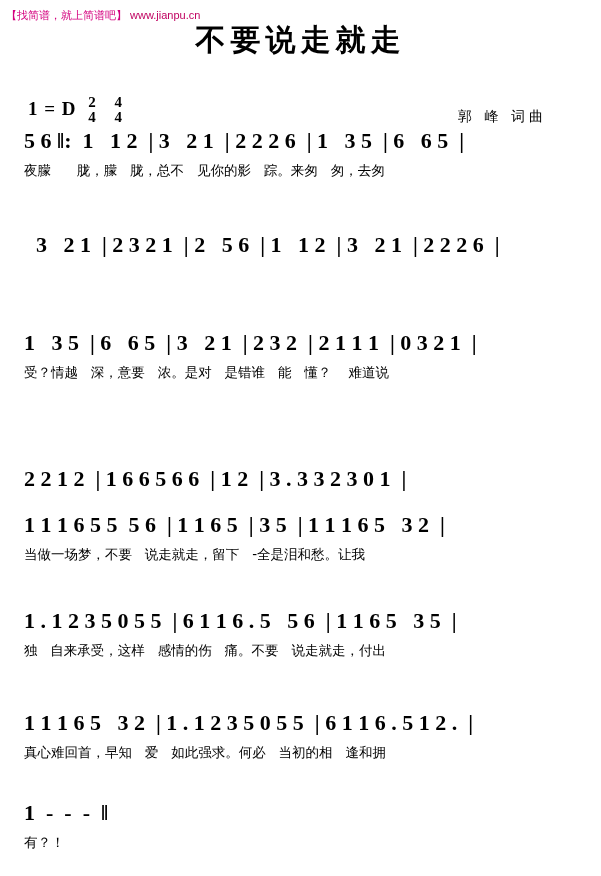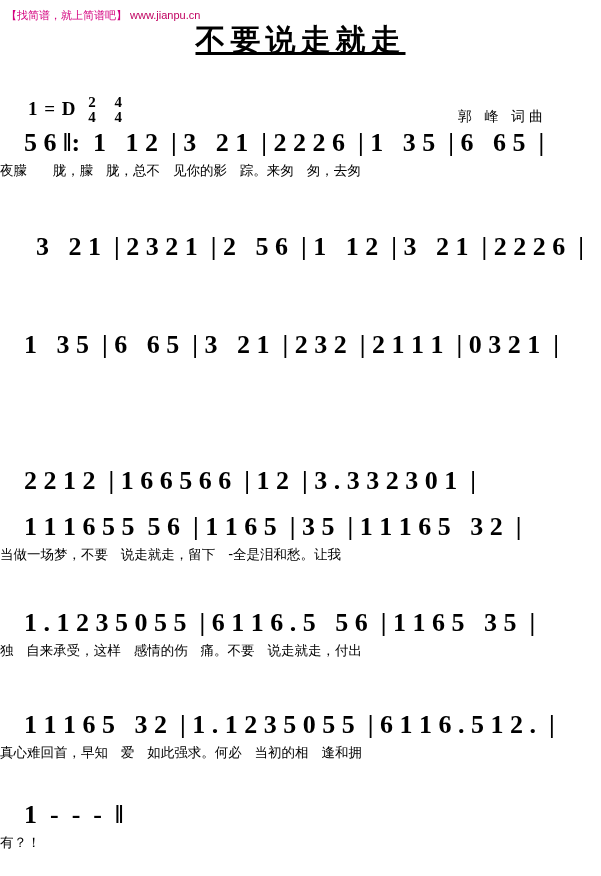--- a/index.html
+++ b/index.html
@@ -32,21 +32,20 @@
   .title {
     position: absolute;
     top: 20px;
     left: 0;
     width: 601px;
     text-align: center;
     font-size: 30px;
     font-weight: bold;
     letter-spacing: 5px;
     font-family: "DejaVu Sans", sans-serif;
-    text-decoration: underline;
   }
   .keysig {
     position: absolute;
     top: 72px;
     left: 28px;
     font-size: 19px;
     font-weight: bold;
     font-family: "Liberation Serif", serif;
     letter-spacing: 1px;
     margin-top: 24px;
@@ -75,32 +74,33 @@
 
   .system {
     position: absolute;
     left: 0;
     width: 601px;
   }
   .notes {
     position: relative;
     height: 34px;
     font-family: "Liberation Serif", serif;
-    font-size: 26px;
+    font-size: 22px;
     font-weight: bold;
     letter-spacing: 0px;
     white-space: pre;
     padding-left: 24px;
     box-sizing: border-box;
   }
   .lyrics {
     position: relative;
     font-family: "DejaVu Sans", sans-serif;
     font-size: 13.5px;
     white-space: pre;
+    padding-left: 24px;
     box-sizing: border-box;
     letter-spacing: 0px;
   }
 </style>
 </head>
 <body>
 
 <div class="watermark">
   <span>【找简谱，就上简谱吧】</span>
   <span class="url">www.jianpu.cn</span>
@@ -126,20 +126,21 @@
   <div class="notes">5 6 ‖:  1   1 2  | 3   2 1  | 2 2 2 6  | 1   3 5  | 6   6 5  |</div>
   <div class="lyrics">夜朦      胧，朦   胧，总不   见你的影   踪。来匆   匆，去匆</div>
 </div>
 
 <div class="system" style="top:232px;margin-left:12px;">
   <div class="notes">3   2 1  | 2 3 2 1  | 2   5 6  | 1   1 2  | 3   2 1  | 2 2 2 6  |</div>
 </div>
 
 <div class="system" style="top:330px;">
   <div class="notes">1   3 5  | 6   6 5  | 3   2 1  | 2 3 2  | 2 1 1 1  | 0 3 2 1  |</div>
+  <div class="lyrics">受？情越   深，意要   浓。是对   是错谁   能   懂？    难道说</div>
 </div>
 
 <div class="system" style="top:418px;margin-top:48px;">
   <div class="notes">2 2 1 2  | 1 6 6 5 6 6  | 1 2  | 3 . 3 3 2 3 0 1  |</div>
 </div>
 
 <div class="system" style="top:512px;">
   <div class="notes">1 1 1 6 5 5  5 6  | 1 1 6 5  | 3 5  | 1 1 1 6 5   3 2  |</div>
   <div class="lyrics">当做一场梦，不要   说走就走，留下   -全是泪和愁。让我</div>
 </div>

